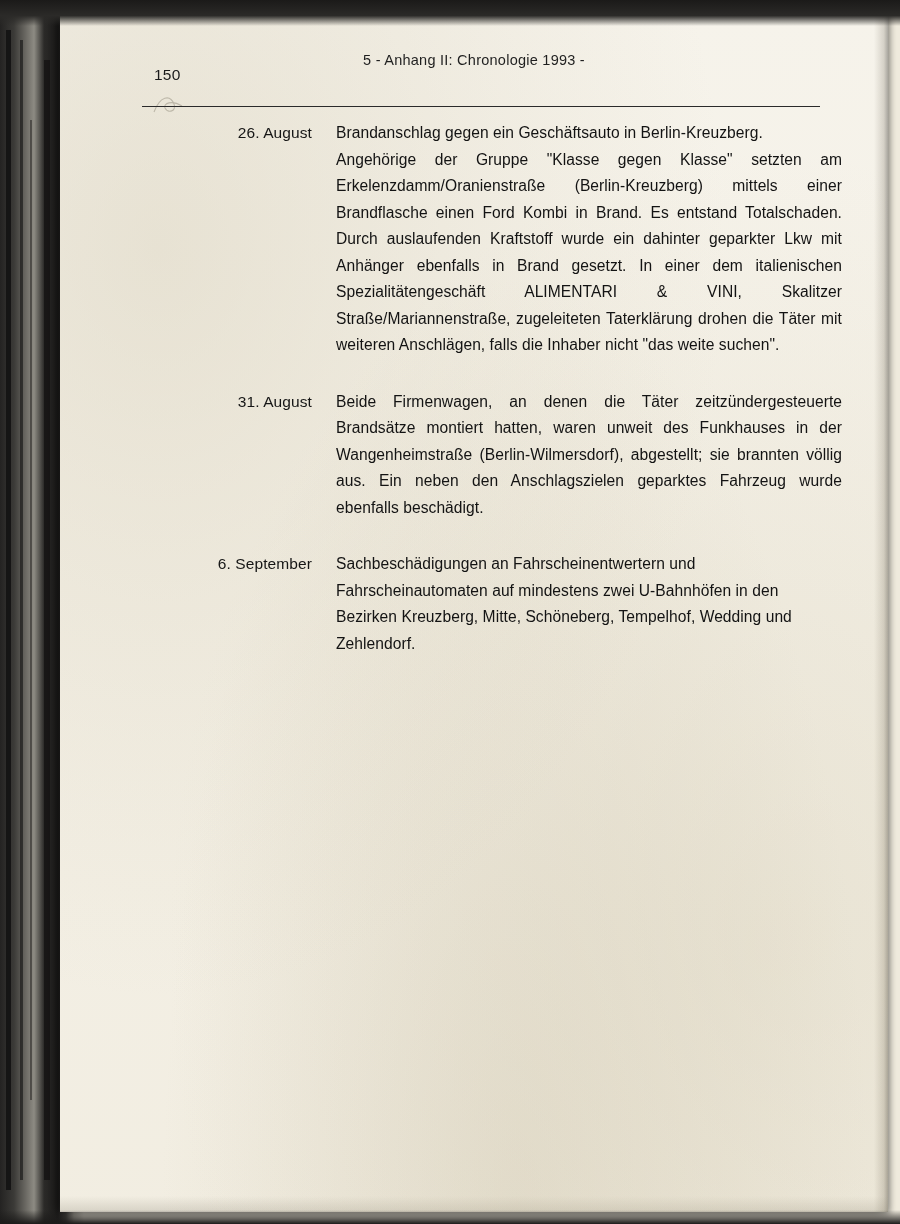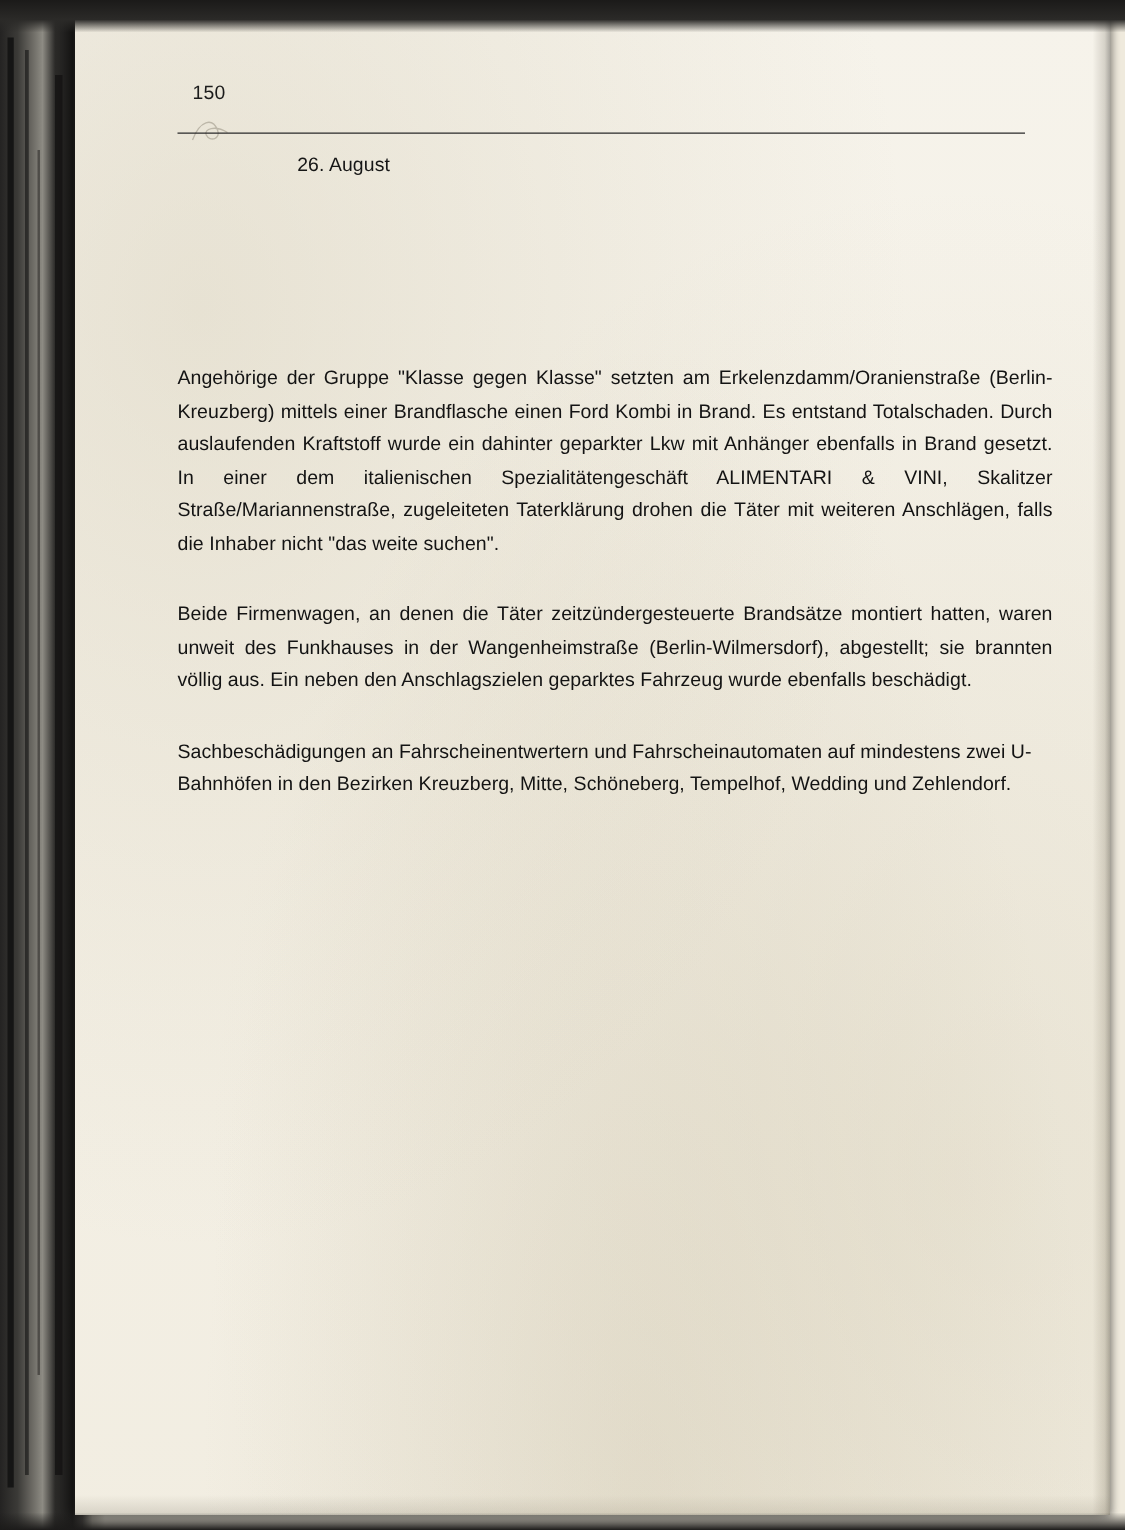--- a/index.html
+++ b/index.html
@@ -129,21 +129,20 @@
   
   .entries {
     position: absolute;
     left: 82px;
     top: 112px;
     width: 700px;
   }
   .entry {
     display: flex;
     margin-bottom: 30px;
-    flex-direction: column;
   }
   .date-col {
     width: 170px;
     flex: 0 0 170px;
     text-align: right;
     padding-right: 24px;
     font-size: 15.5px;
     color: #161616;
     line-height: 26.5px;
     letter-spacing: 0.1px;
@@ -212,43 +211,47 @@
     <div class="gm" style="left:44px; top:60px; width:6px; height:1120px; opacity:0.7;"></div>
   </div>
 
   <div class="page">
     <div class="edge-right"></div>
     <div class="edge-bottom"></div>
 
     <div class="content">
 
       <div class="header">
+        <div class="running-head">5 - Anhang II: Chronologie 1993 -</div>
         <div class="folio">150</div>
         <svg class="scribble" viewBox="0 0 40 26">
           <path d="M2 22 C8 6, 18 4, 22 14 C25 21, 16 24, 13 18 C11 13, 20 10, 30 16" fill="none" stroke="#6b6454" stroke-width="1.1"></path>
         </svg>
         <div class="rule"></div>
       </div>
 
       <div class="entries">
 
         <div class="entry">
           <div class="date-col">26. August</div>
           <div class="text-col">
+            <p>Brandanschlag gegen ein Geschäftsauto in Berlin-Kreuzberg.</p>
             <p>Angehörige der Gruppe "Klasse gegen Klasse" setzten am Erkelenzdamm/Oranienstraße (Berlin-Kreuzberg) mittels einer Brandflasche einen Ford Kombi in Brand. Es entstand Totalschaden. Durch auslaufenden Kraftstoff wurde ein dahinter geparkter Lkw mit Anhänger ebenfalls in Brand gesetzt. In einer dem italienischen Spezialitätengeschäft ALIMENTARI &amp; VINI, Skalitzer Straße/Mariannenstraße, zugeleiteten Taterklärung drohen die Täter mit weiteren Anschlägen, falls die Inhaber nicht "das weite suchen".</p>
           </div>
         </div>
 
         <div class="entry">
+          <div class="date-col">31. August</div>
           <div class="text-col">
             <p>Beide Firmenwagen, an denen die Täter zeitzündergesteuerte Brandsätze montiert hatten, waren unweit des Funkhauses in der Wangenheimstraße (Berlin-Wilmersdorf), abgestellt; sie brannten völlig aus. Ein neben den Anschlagszielen geparktes Fahrzeug wurde ebenfalls beschädigt.</p>
           </div>
         </div>
 
         <div class="entry">
+          <div class="date-col">6. September</div>
           <div class="text-col">
             <p class="last">Sachbeschädigungen an Fahrscheinentwertern und Fahrscheinautomaten auf mindestens zwei U-Bahnhöfen in den Bezirken Kreuzberg, Mitte, Schöneberg, Tempelhof, Wedding und Zehlendorf.</p>
           </div>
         </div>
 
       </div>
     </div>
   </div>
 </div>
 

